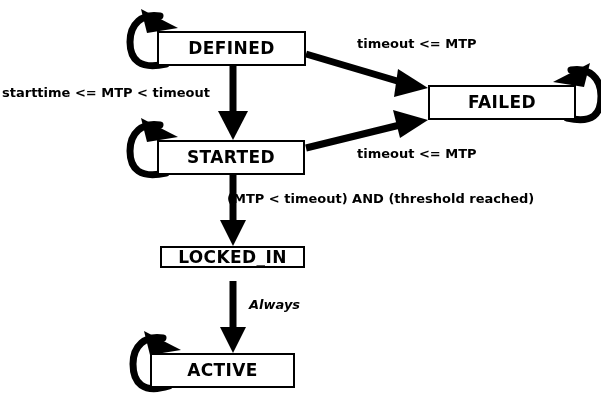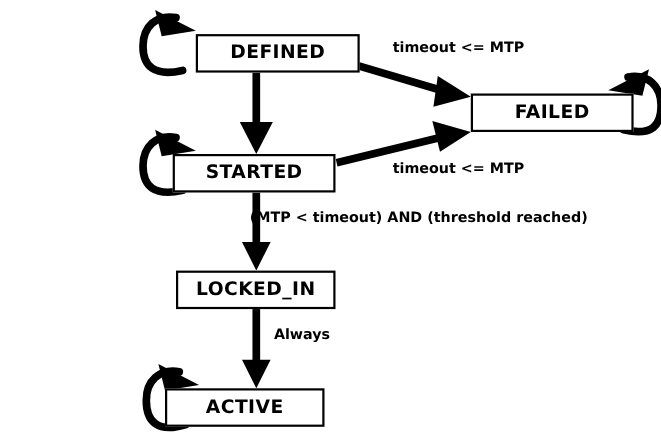--- a/index.html
+++ b/index.html
@@ -47,31 +47,31 @@
     position: absolute;
     font-family: "DejaVu Sans", sans-serif;
     font-weight: bold;
     font-size: 13px;
     color: #000000;
     white-space: nowrap;
     line-height: 1;
     z-index: 6;
   }
   
-  #node-defined   { left: 157px; top: 31px;  width: 149px; height: 35px; margin-left: 21px; }
+  #node-defined   { left: 157px; top: 31px;  width: 149px; height: 35px; }
   #node-started   { left: 157px; top: 140px; width: 148px; height: 35px; }
   #node-failed    { left: 428px; top: 85px;  width: 148px; height: 35px; }
-  #node-locked-in { left: 160px; top: 246px; width: 145px; height: 35px; }
+  #node-locked-in { left: 160px; top: 246px; width: 145px; height: 22px; }
   #node-active    { left: 150px; top: 353px; width: 145px; height: 35px; }
   
   #label-defined-self  { left: 2px;   top: 86px;  }
   #label-defined-failed{ left: 357px; top: 37px;  }
   #label-started-failed{ left: 357px; top: 147px; }
   #label-started-locked{ left: 227px; top: 192px; }
-  #label-locked-active { left: 249px; top: 298px; }
+  #label-locked-active { left: 249px; top: 298px; font-style: italic; }
 </style>
 </head>
 <body>
 
 <div id="diagram-canvas">
 
   <svg id="diagram-svg" viewBox="0 0 601 406" xmlns="http://www.w3.org/2000/svg">
 
     <g>
       <path d="M 166,64 C 140,70 130,60 130,42 C 130,24 142,13 160,16" fill="none" stroke="#000000" stroke-width="7" stroke-linecap="round"></path>
@@ -133,20 +133,21 @@
   </div>
 
   <div id="node-locked-in" class="state-node">
     <span class="state-label">LOCKED_IN</span>
   </div>
 
   <div id="node-active" class="state-node">
     <span class="state-label">ACTIVE</span>
   </div>
 
+  <div id="label-defined-self" class="edge-label">starttime &lt;= MTP &lt; timeout</div>
 
   <div id="label-defined-failed" class="edge-label">timeout &lt;= MTP</div>
 
   <div id="label-started-failed" class="edge-label">timeout &lt;= MTP</div>
 
   <div id="label-started-locked" class="edge-label">(MTP &lt; timeout) AND (threshold reached)</div>
 
   <div id="label-locked-active" class="edge-label">Always</div>
 
 </div>

